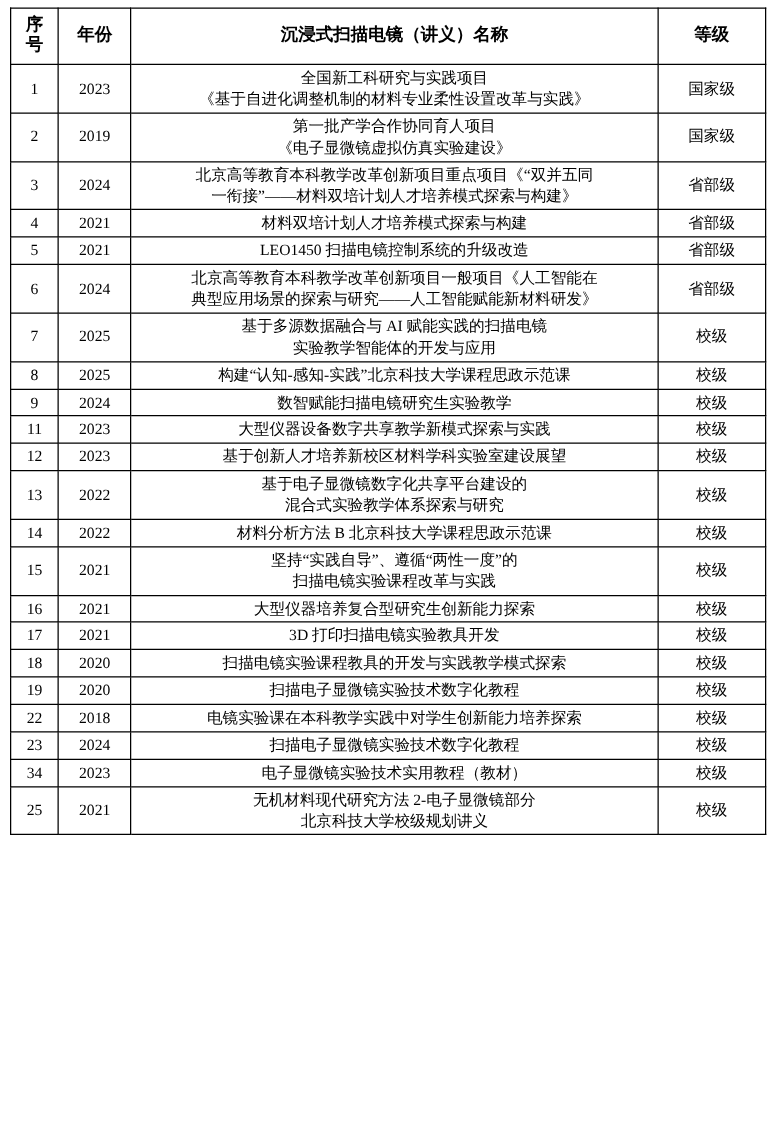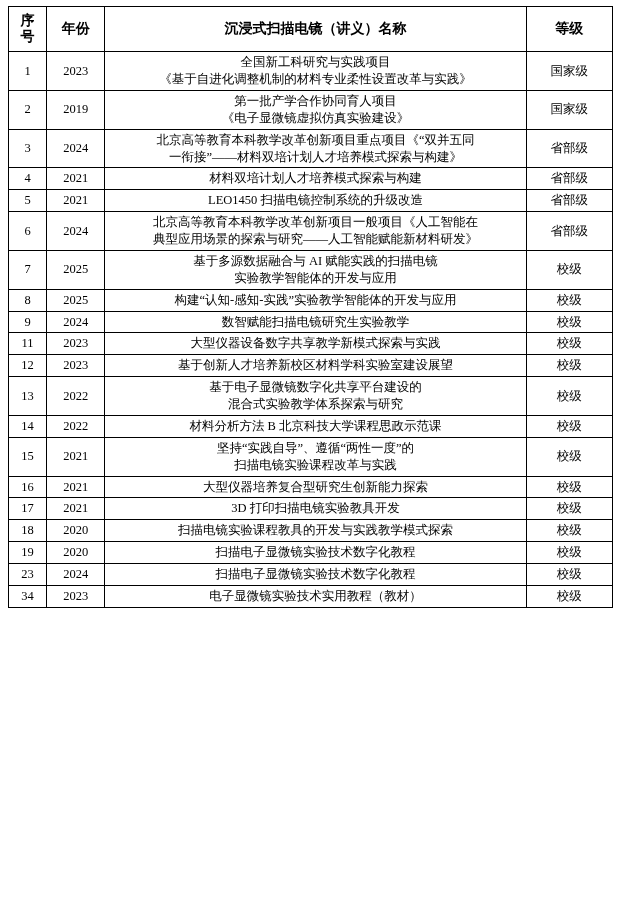--- a/index.html
+++ b/index.html
@@ -143,21 +143,21 @@
           <td class="title">
             <span class="ln">基于多源数据融合与 AI 赋能实践的扫描电镜</span>
             <span class="ln">实验教学智能体的开发与应用</span>
           </td>
           <td class="level">校级</td>
         </tr>
         <tr>
           <td class="num">8</td>
           <td class="year">2025</td>
           <td class="title">
-            <span class="ln">构建“认知-感知-实践”实验教学智能体的开发与应用</span>
+            <span class="ln">构建“认知-感知-实践”北京科技大学课程思政示范课</span>
           </td>
           <td class="level">校级</td>
         </tr>
         <tr>
           <td class="num">9</td>
           <td class="year">2024</td>
           <td class="title">
             <span class="ln">数智赋能扫描电镜研究生实验教学</span>
           </td>
           <td class="level">校级</td>
@@ -230,30 +230,47 @@
         </tr>
         <tr>
           <td class="num">19</td>
           <td class="year">2020</td>
           <td class="title">
             <span class="ln">扫描电子显微镜实验技术数字化教程</span>
           </td>
           <td class="level">校级</td>
         </tr>
         <tr>
+          <td class="num">22</td>
+          <td class="year">2018</td>
+          <td class="title">
+            <span class="ln">电镜实验课在本科教学实践中对学生创新能力培养探索</span>
+          </td>
+          <td class="level">校级</td>
+        </tr>
+        <tr>
           <td class="num">23</td>
           <td class="year">2024</td>
           <td class="title">
             <span class="ln">扫描电子显微镜实验技术数字化教程</span>
           </td>
           <td class="level">校级</td>
         </tr>
         <tr>
           <td class="num">34</td>
           <td class="year">2023</td>
           <td class="title">
             <span class="ln">电子显微镜实验技术实用教程（教材）</span>
+          </td>
+          <td class="level">校级</td>
+        </tr>
+        <tr>
+          <td class="num">25</td>
+          <td class="year">2021</td>
+          <td class="title">
+            <span class="ln">无机材料现代研究方法 2-电子显微镜部分</span>
+            <span class="ln">北京科技大学校级规划讲义</span>
           </td>
           <td class="level">校级</td>
         </tr>
       </tbody>
   </table>
 </div>
 
 </body></html>

